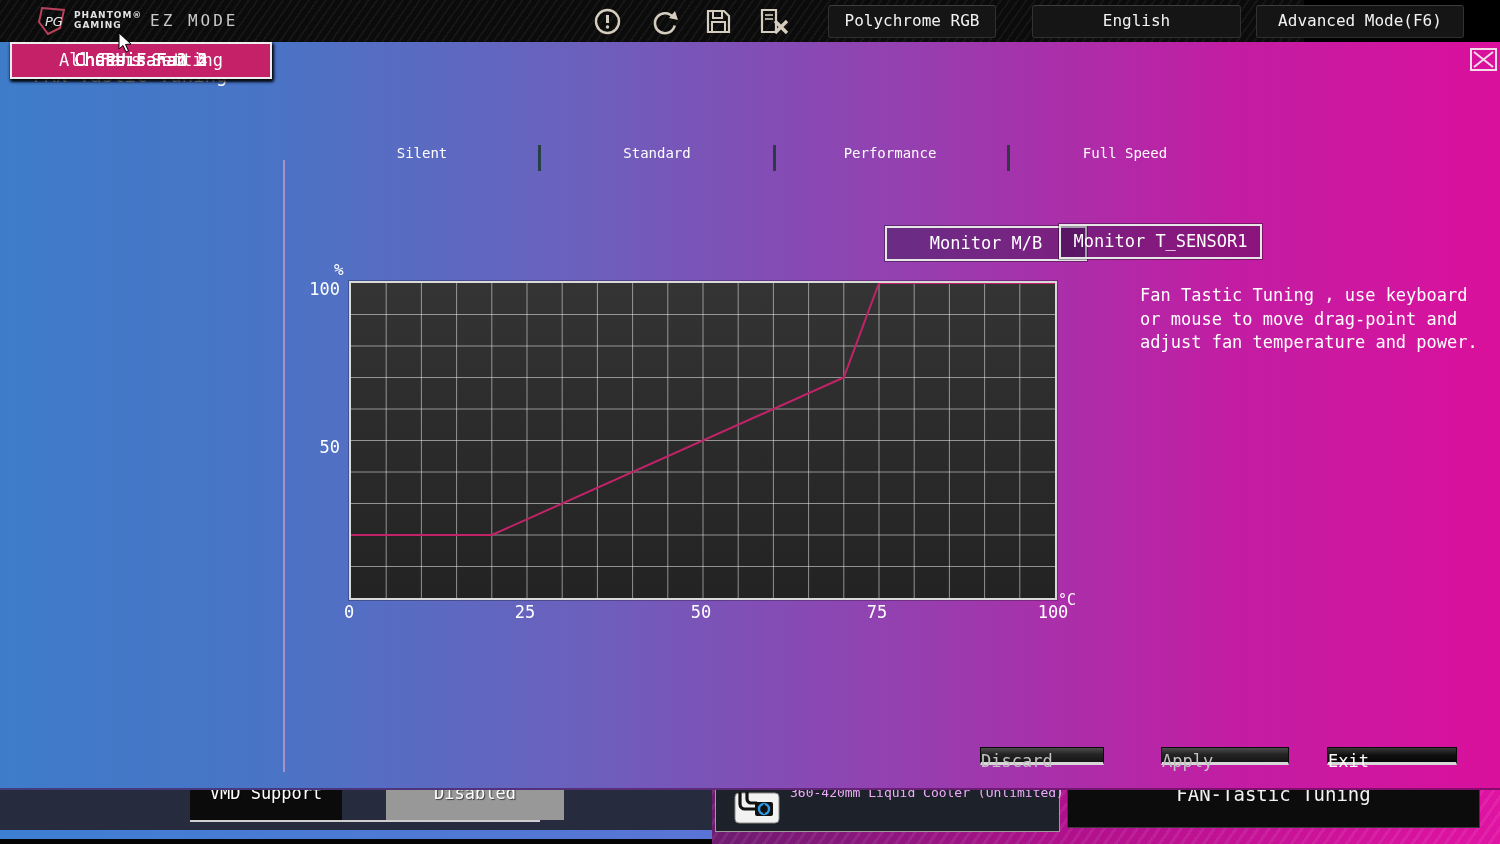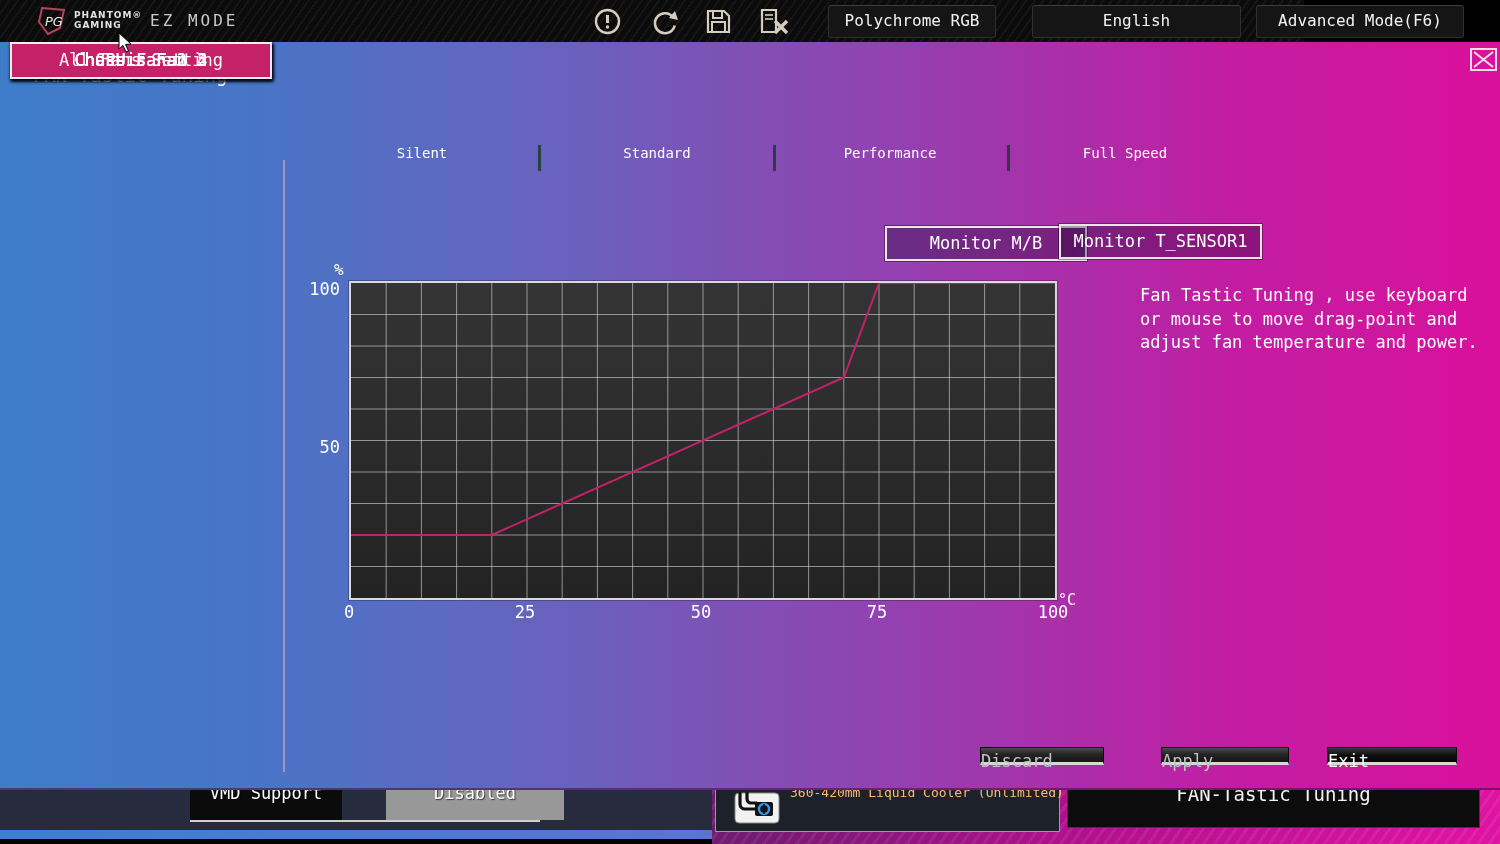--- a/index.html
+++ b/index.html
@@ -85,21 +85,21 @@
                background:linear-gradient(90deg,#3d7fd2,#5a74d6);}
   .footer-black{position:absolute;left:0;top:49px;width:712px;height:5px;background:#040404;}
   .vmd-combo{position:absolute;left:190px;top:0;width:350px;height:32px;border-bottom:2px solid #cfcfcf;box-sizing:border-box;cursor:pointer;}
   .vmd-label{position:absolute;left:0;top:0;width:152px;height:30px;background:#0b0b0b;overflow:hidden;}
   .vmd-value{position:absolute;left:172px;top:0;width:178px;height:30px;background:#989898;overflow:hidden;margin-left:24px;}
   .clip-text{position:relative;display:block;text-align:center;font-size:17px;color:#fff;margin-top:-7px;
              text-shadow:1px 1px 1px rgba(0,0,0,.6);}
   .cooler-panel{position:absolute;left:715px;top:0;width:345px;height:42px;background:#1d2129;
                 border:1px solid #9a9a9a;border-top:none;box-sizing:border-box;cursor:pointer;}
   .cooler-icon{position:absolute;left:18px;top:2px;}
-  .cooler-text{position:absolute;left:74px;top:-5px;width:265px;font-size:13px;color:#fdba74;white-space:nowrap;}
+  .cooler-text{position:absolute;left:74px;top:-5px;width:265px;font-size:13px;color:#f0abfc;white-space:nowrap;}
   .fantastic-btn{position:absolute;left:1067px;top:0;width:413px;height:38px;background:#0c0c0c;
                  border:1px solid #3a3a3a;border-top:none;box-sizing:border-box;overflow:hidden;
                  text-align:center;cursor:pointer;}
   .fantastic-btn span{font-size:19px;color:#f2f2f2;position:relative;top:-7px;}
 </style>
 </head>
 <body>
 
 <div class="screen">
 

